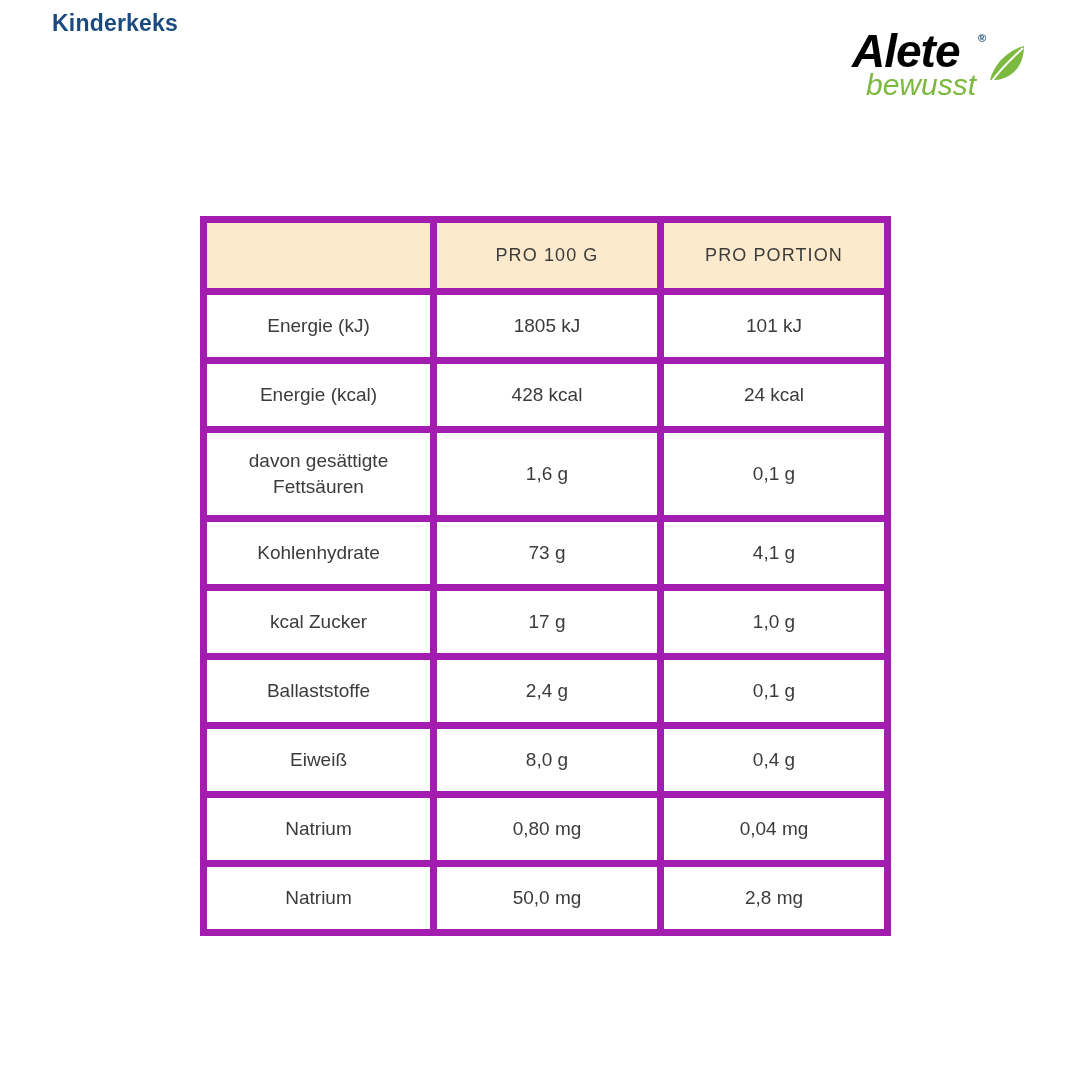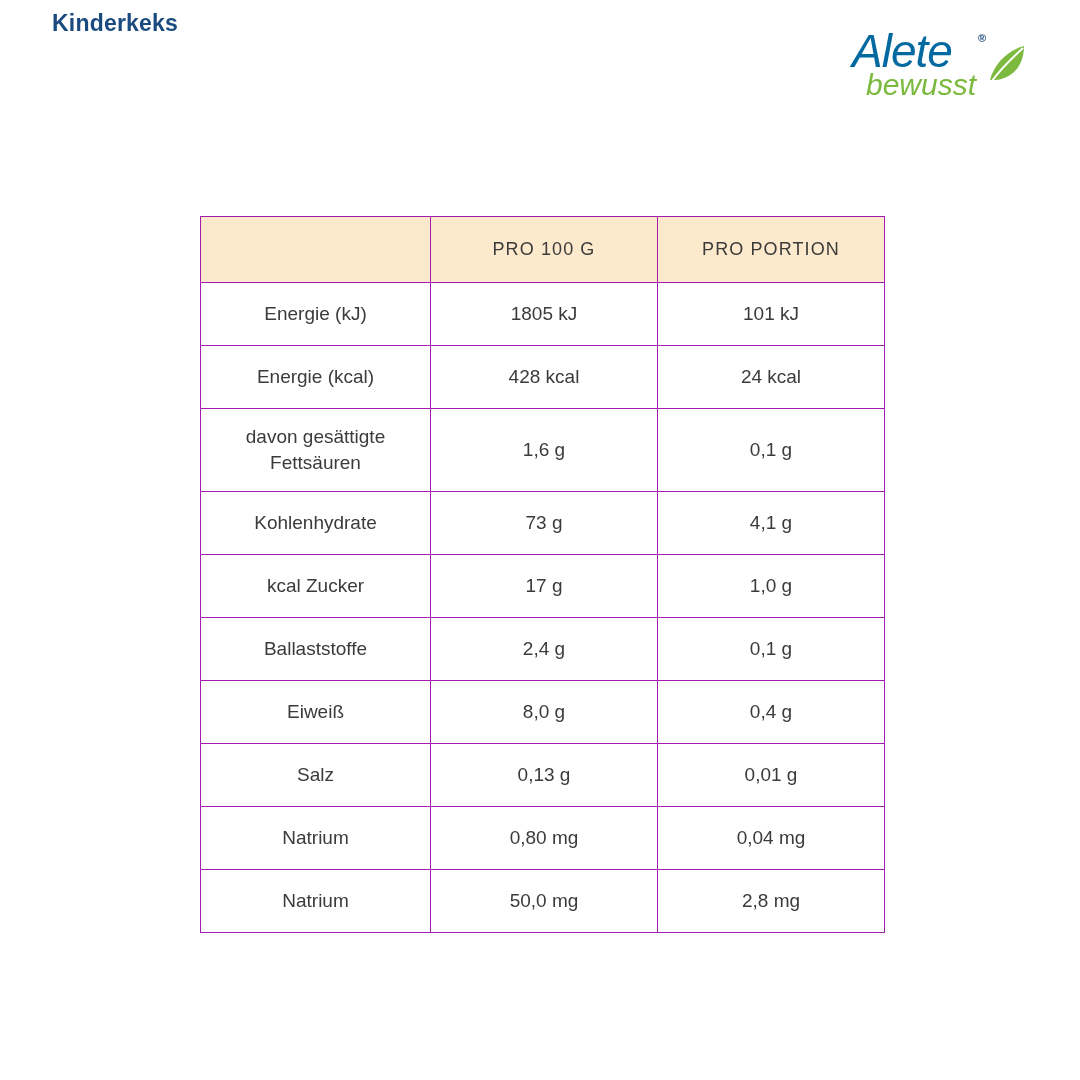--- a/index.html
+++ b/index.html
@@ -56,23 +56,23 @@
     right: 48px;
     top: 28px;
     width: 180px;
     height: 86px;
   }
   .logo-alete {
     position: absolute;
     left: 0;
     top: 0;
     font-size: 46px;
-    font-weight: normal;
+    font-weight: bold;
     font-style: italic;
-    color: #0369a1;
+    color: #000000;
     letter-spacing: -1px;
     line-height: 46px;
   }
   .logo-reg {
     position: absolute;
     left: 126px;
     top: 4px;
     font-size: 11px;
     color: #1b4b7e;
     font-weight: bold;
@@ -105,21 +105,21 @@
   table.nutrition {
     border-collapse: collapse;
     width: 684px;
     table-layout: fixed;
   }
   table.nutrition col.c-label { width: 230px; }
   table.nutrition col.c-val   { width: 227px; }
 
   table.nutrition th,
   table.nutrition td {
-    border: 1px solid #a21caf;
+    border: 7px solid #a21caf;
     text-align: center;
     color: #3b3b3b;
     font-size: 19px;
     font-weight: normal;
     padding: 0 6px;
     height: 62px;
     vertical-align: middle;
     margin-top: 6px;
   }
   table.nutrition thead th {
@@ -201,25 +201,20 @@
           <td>Ballaststoffe</td>
           <td>2,4 g</td>
           <td>0,1 g</td>
         </tr>
         <tr>
           <td>Eiweiß</td>
           <td>8,0 g</td>
           <td>0,4 g</td>
         </tr>
         <tr>
-          <td>Salz</td>
-          <td>0,13 g</td>
-          <td>0,01 g</td>
-        </tr>
-        <tr>
           <td>Natrium</td>
           <td>0,80 mg</td>
           <td>0,04 mg</td>
         </tr>
         <tr>
           <td>Natrium</td>
           <td>50,0 mg</td>
           <td>2,8 mg</td>
         </tr>
       </tbody>

